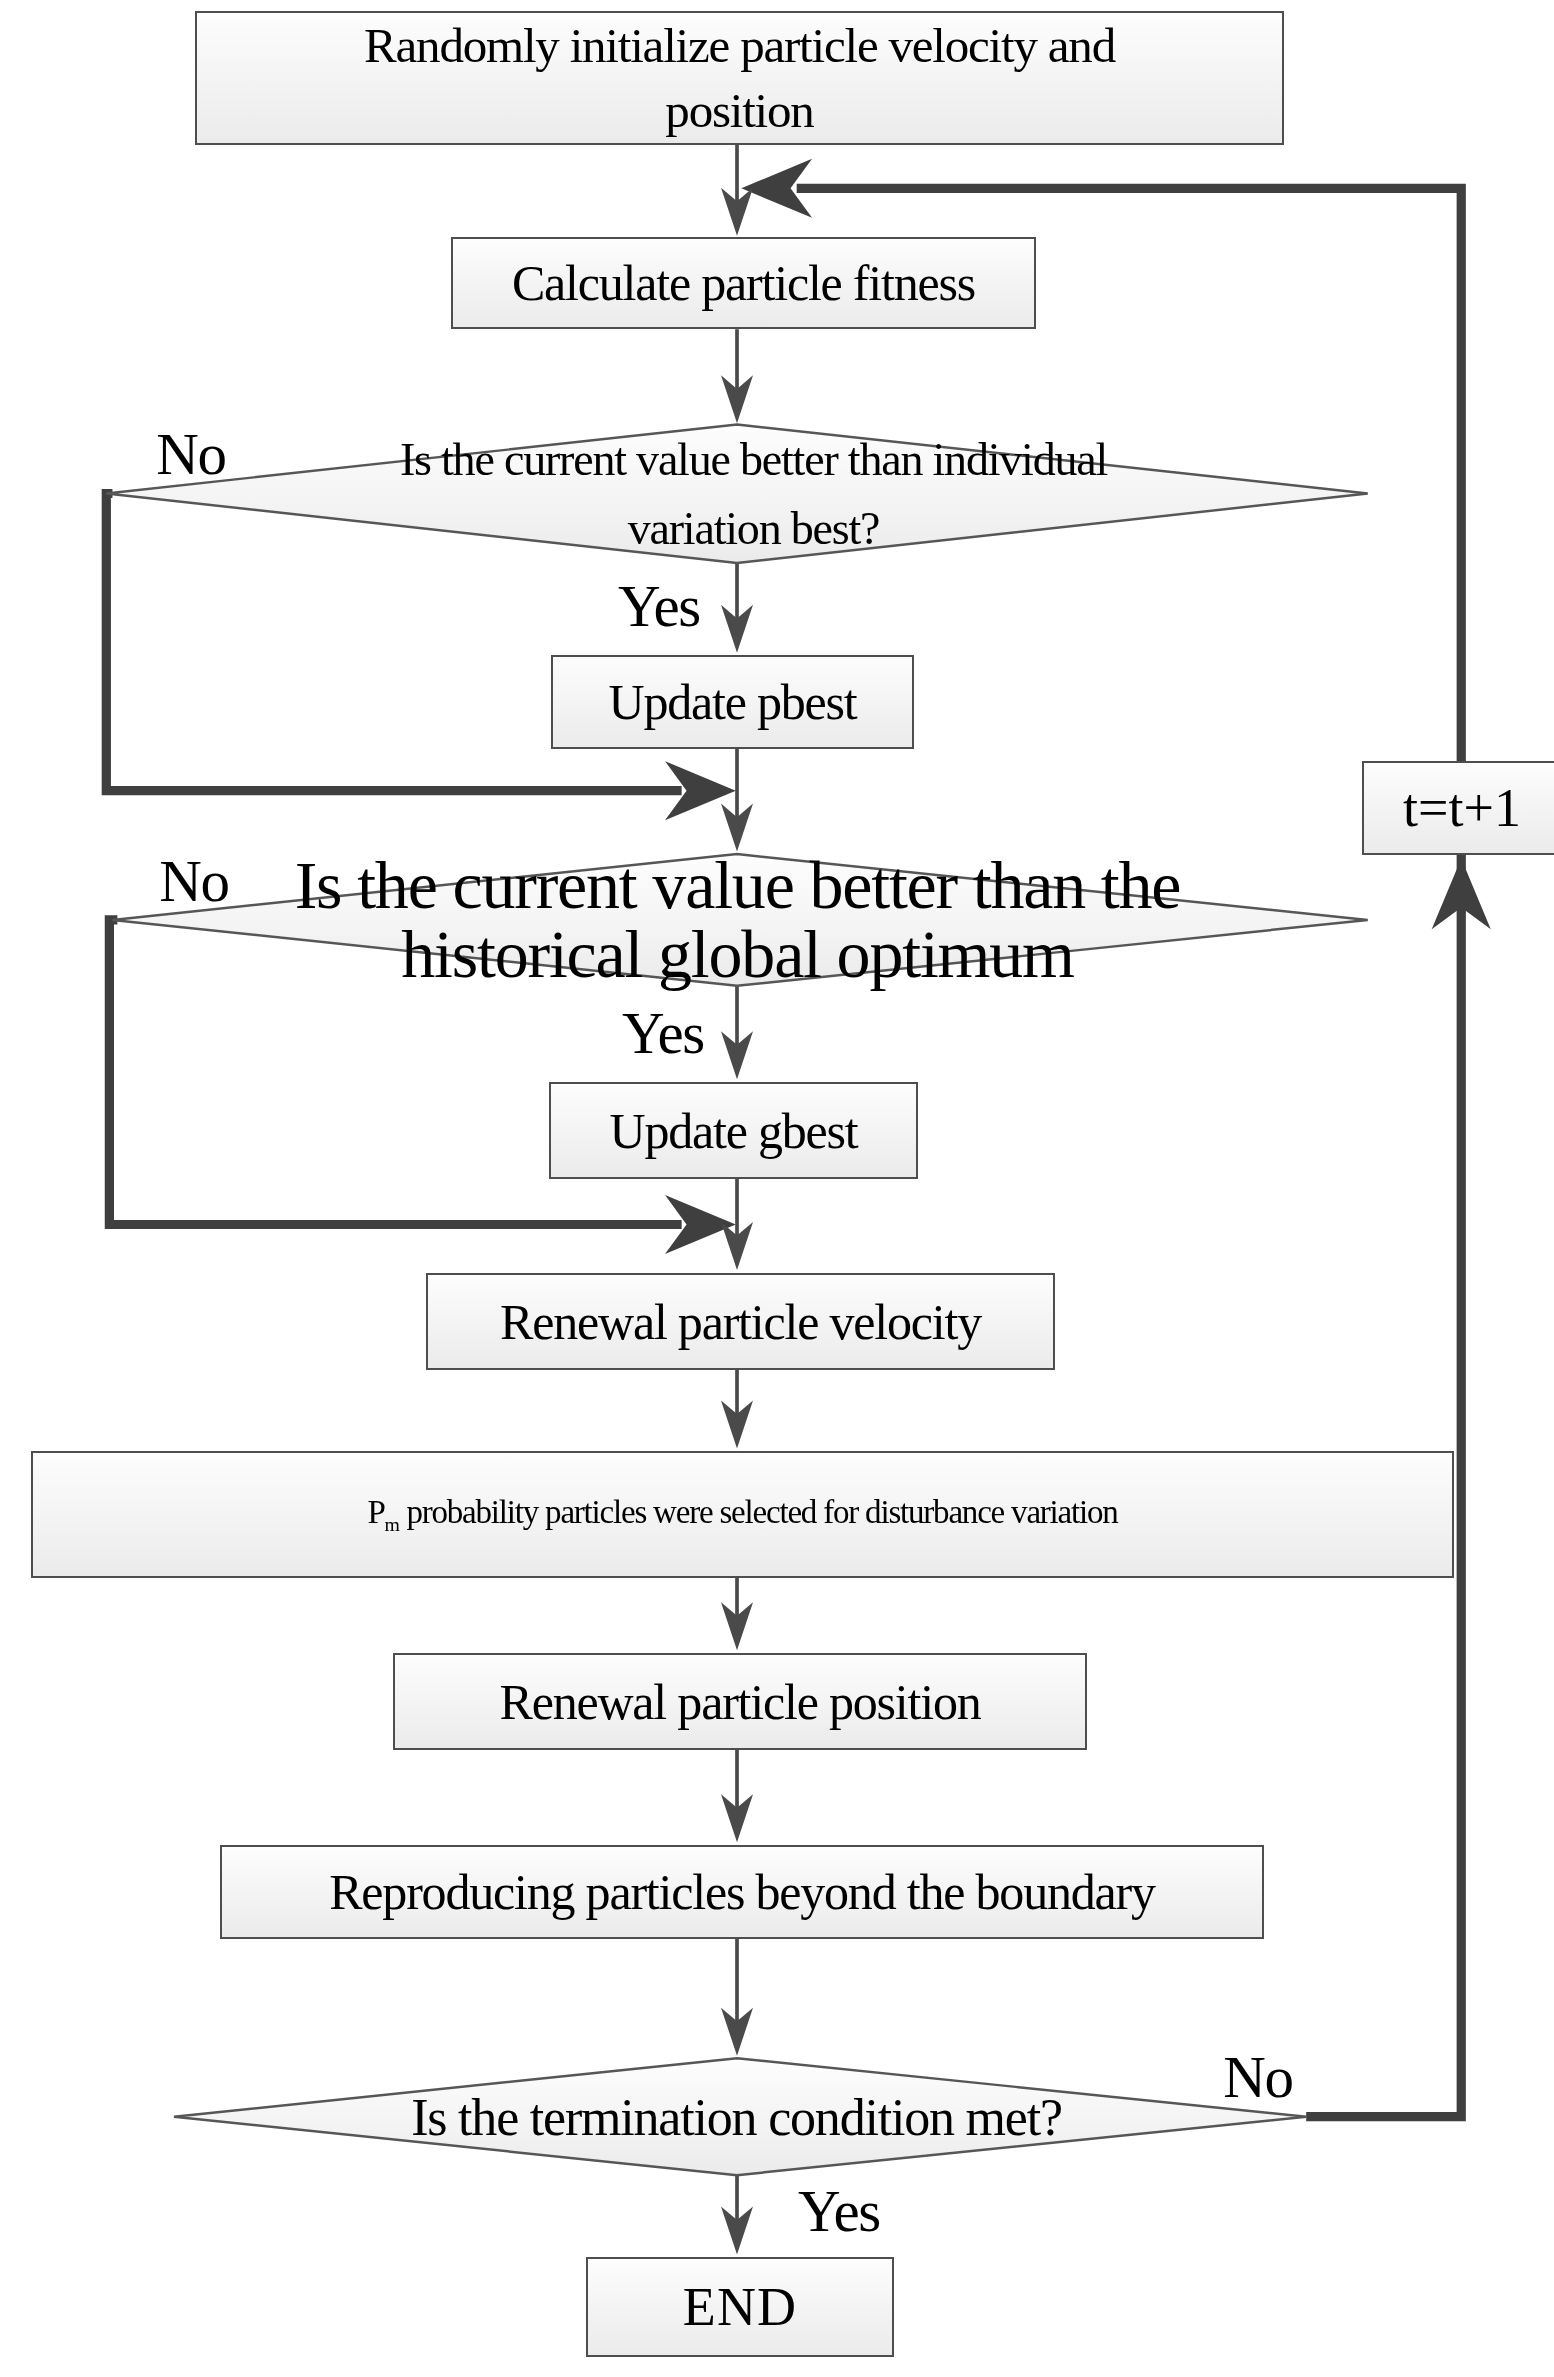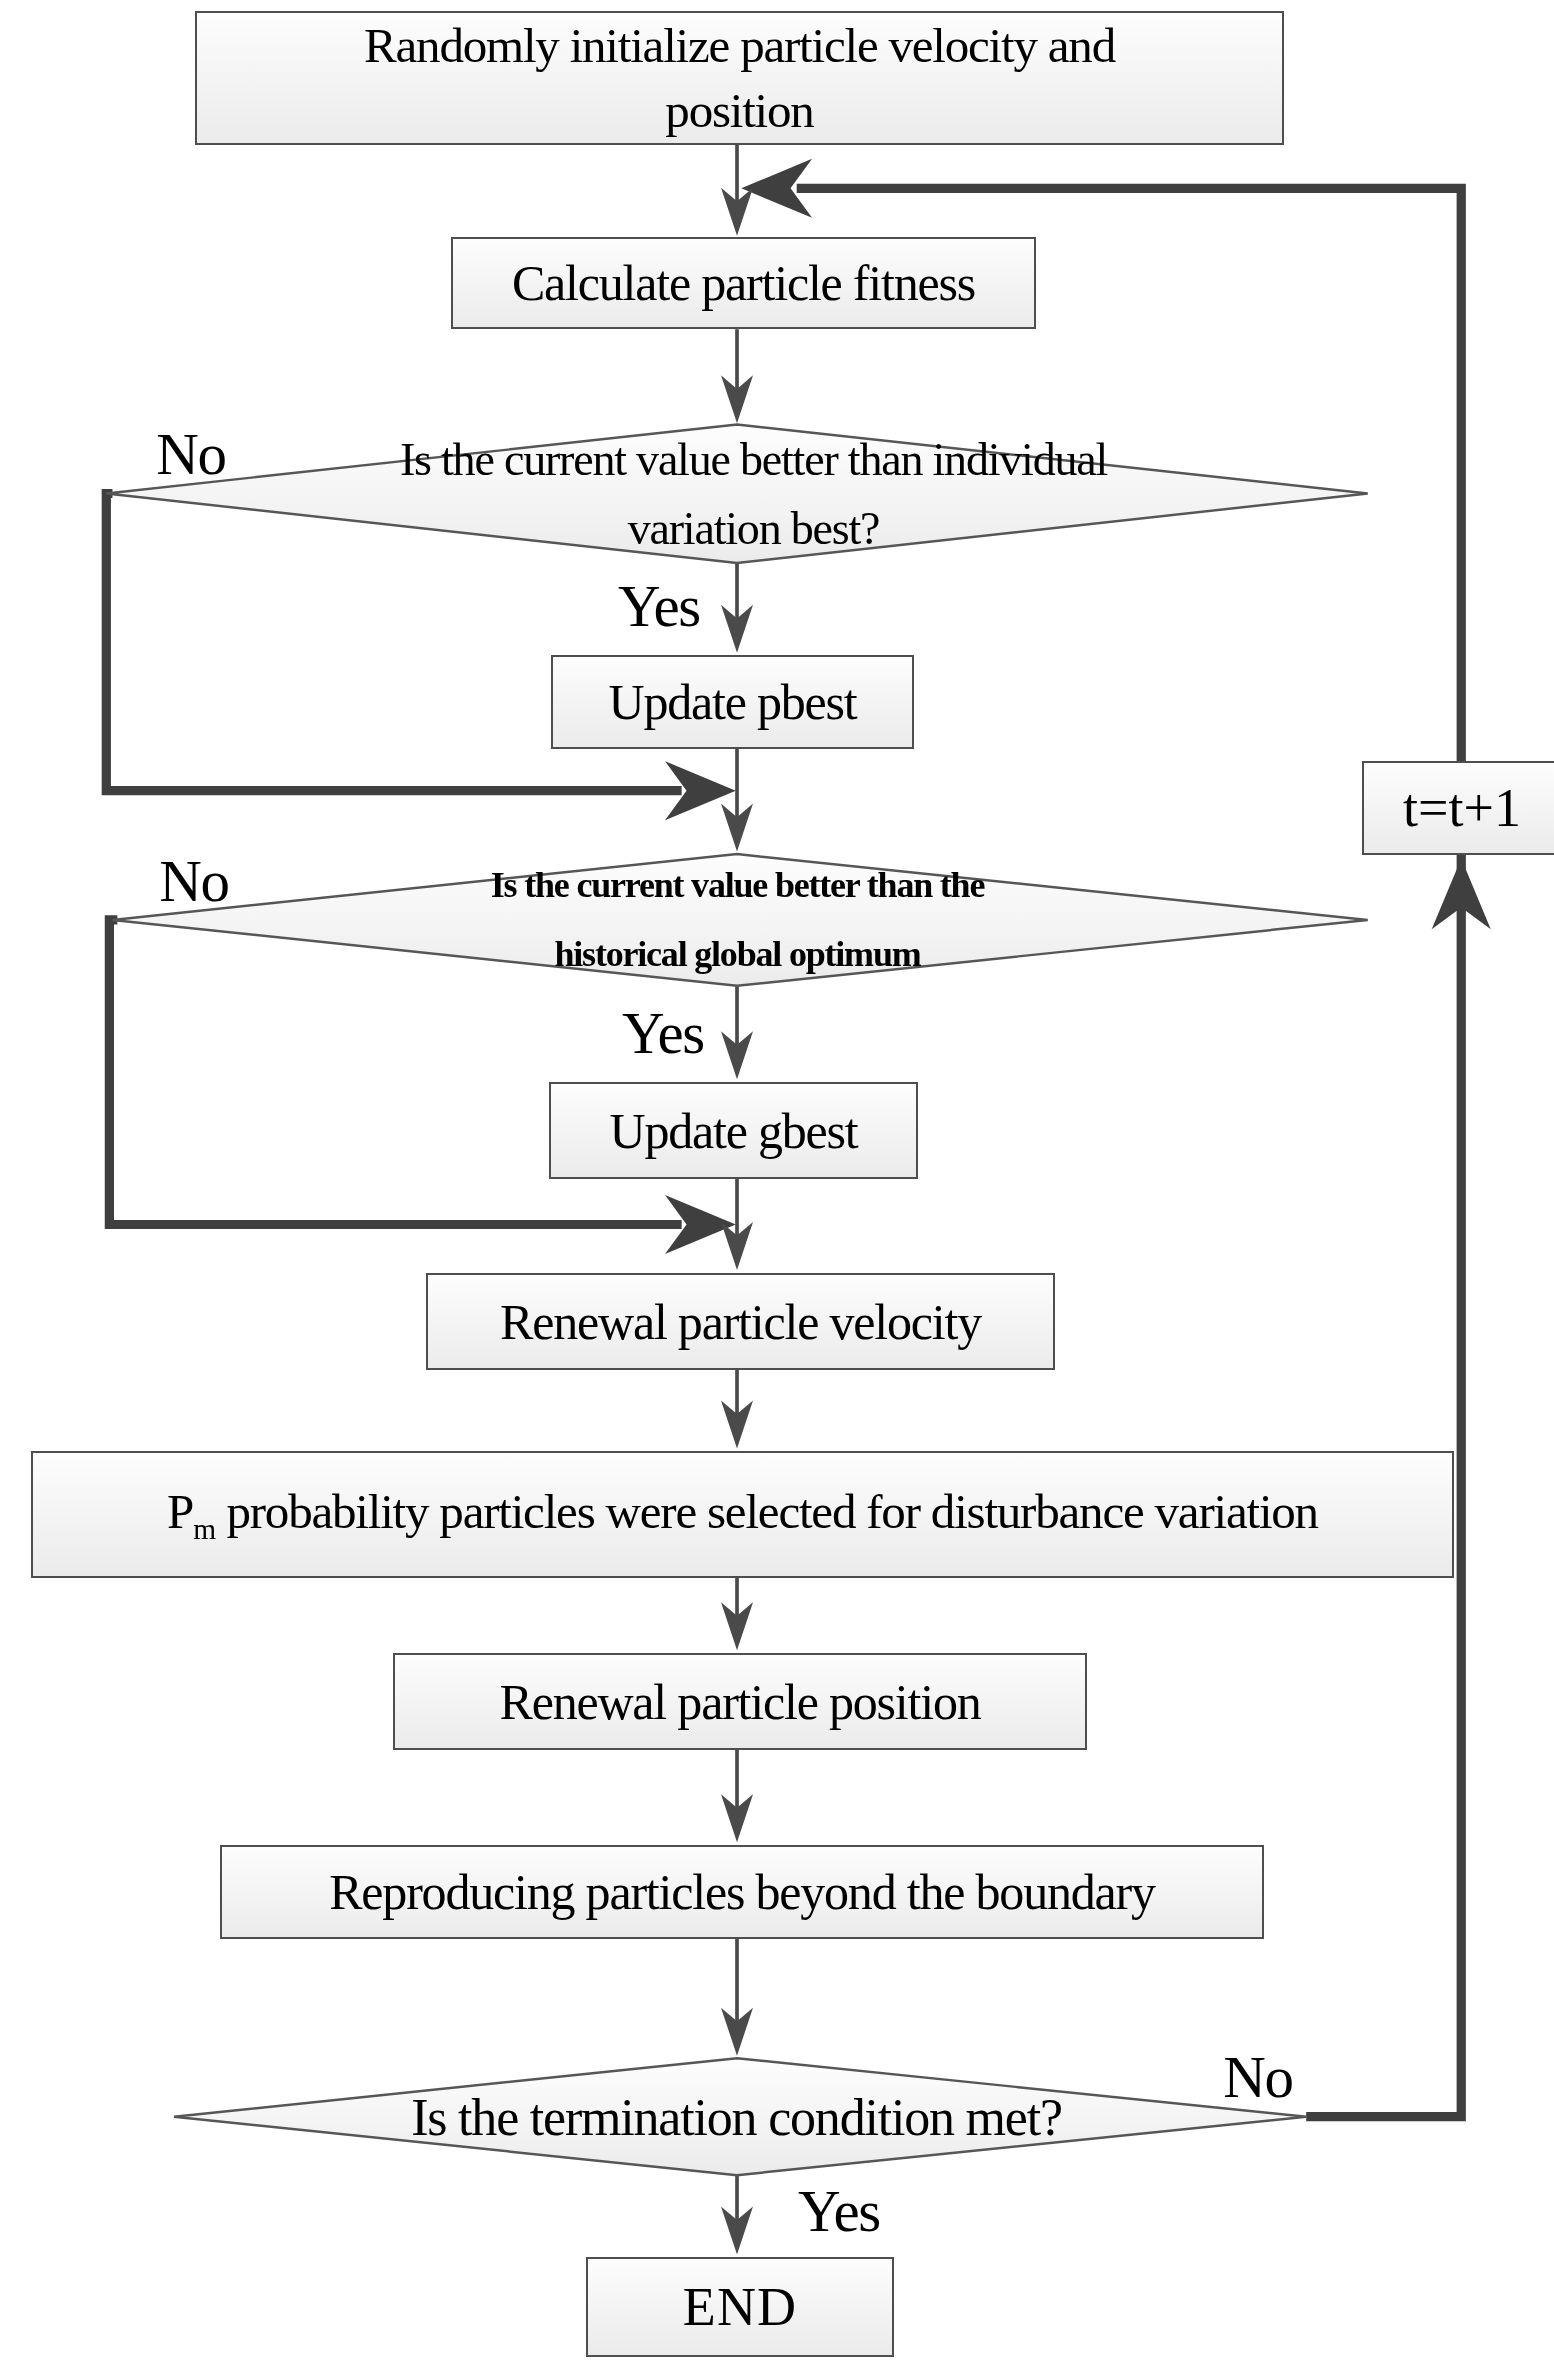--- a/index.html
+++ b/index.html
@@ -21,28 +21,28 @@
   }
   .elabel{
     position:absolute;transform:translate(-50%,-50%);
     font-size:59px;letter-spacing:-1.2px;white-space:nowrap;
   }
   .n-init{left:175px;top:11px;width:1089px;height:134px;font-size:49px;line-height:65px;}
   .n-calc{left:431px;top:237px;width:585px;height:92px;font-size:50px;}
   .n-pbest{left:531px;top:655px;width:363px;height:94px;font-size:50px;}
   .n-gbest{left:529px;top:1082px;width:369px;height:97px;font-size:50px;}
   .n-renew{left:406px;top:1273px;width:629px;height:97px;font-size:50px;}
-  .n-pm{left:11px;top:1451px;width:1423px;height:127px;font-size:49px;white-space:nowrap;}
+  .n-pm{left:11px;top:1451px;width:1423px;height:127px;font-size:33px;white-space:nowrap;}
   .n-pm sub{font-size:0.6em;letter-spacing:-0.6px;}
   .n-pos{left:373px;top:1653px;width:694px;height:97px;font-size:50px;}
   .n-repro{left:200px;top:1845px;width:1044px;height:94px;font-size:50px;}
   .n-tbox{left:1342px;top:761px;width:200px;height:94px;font-size:54px;letter-spacing:0;}
   .n-end{left:566px;top:2257px;width:308px;height:100px;font-size:54px;letter-spacing:1.2px;align-items:center;}
   .d1text{left:164px;top:425px;width:1139px;height:138px;font-size:46px;line-height:69px;}
-  .d2text{left:148px;top:854px;width:1139px;height:132px;font-size:36px;line-height:69px;font-weight:bold;}
+  .d2text{left:148px;top:854px;width:1139px;height:132px;font-size:68px;line-height:69px;}
   .d3text{left:215px;top:2059px;width:1003px;height:117px;font-size:52px;line-height:62px;}
 </style>
 </head>
 <body>
 
 <div id="canvas">
 
   <svg id="lines" width="1554" height="2377" viewBox="0 0 2525 3863">
     <defs>
       <linearGradient id="diamondFill" x1="0" y1="0" x2="0" y2="1">

